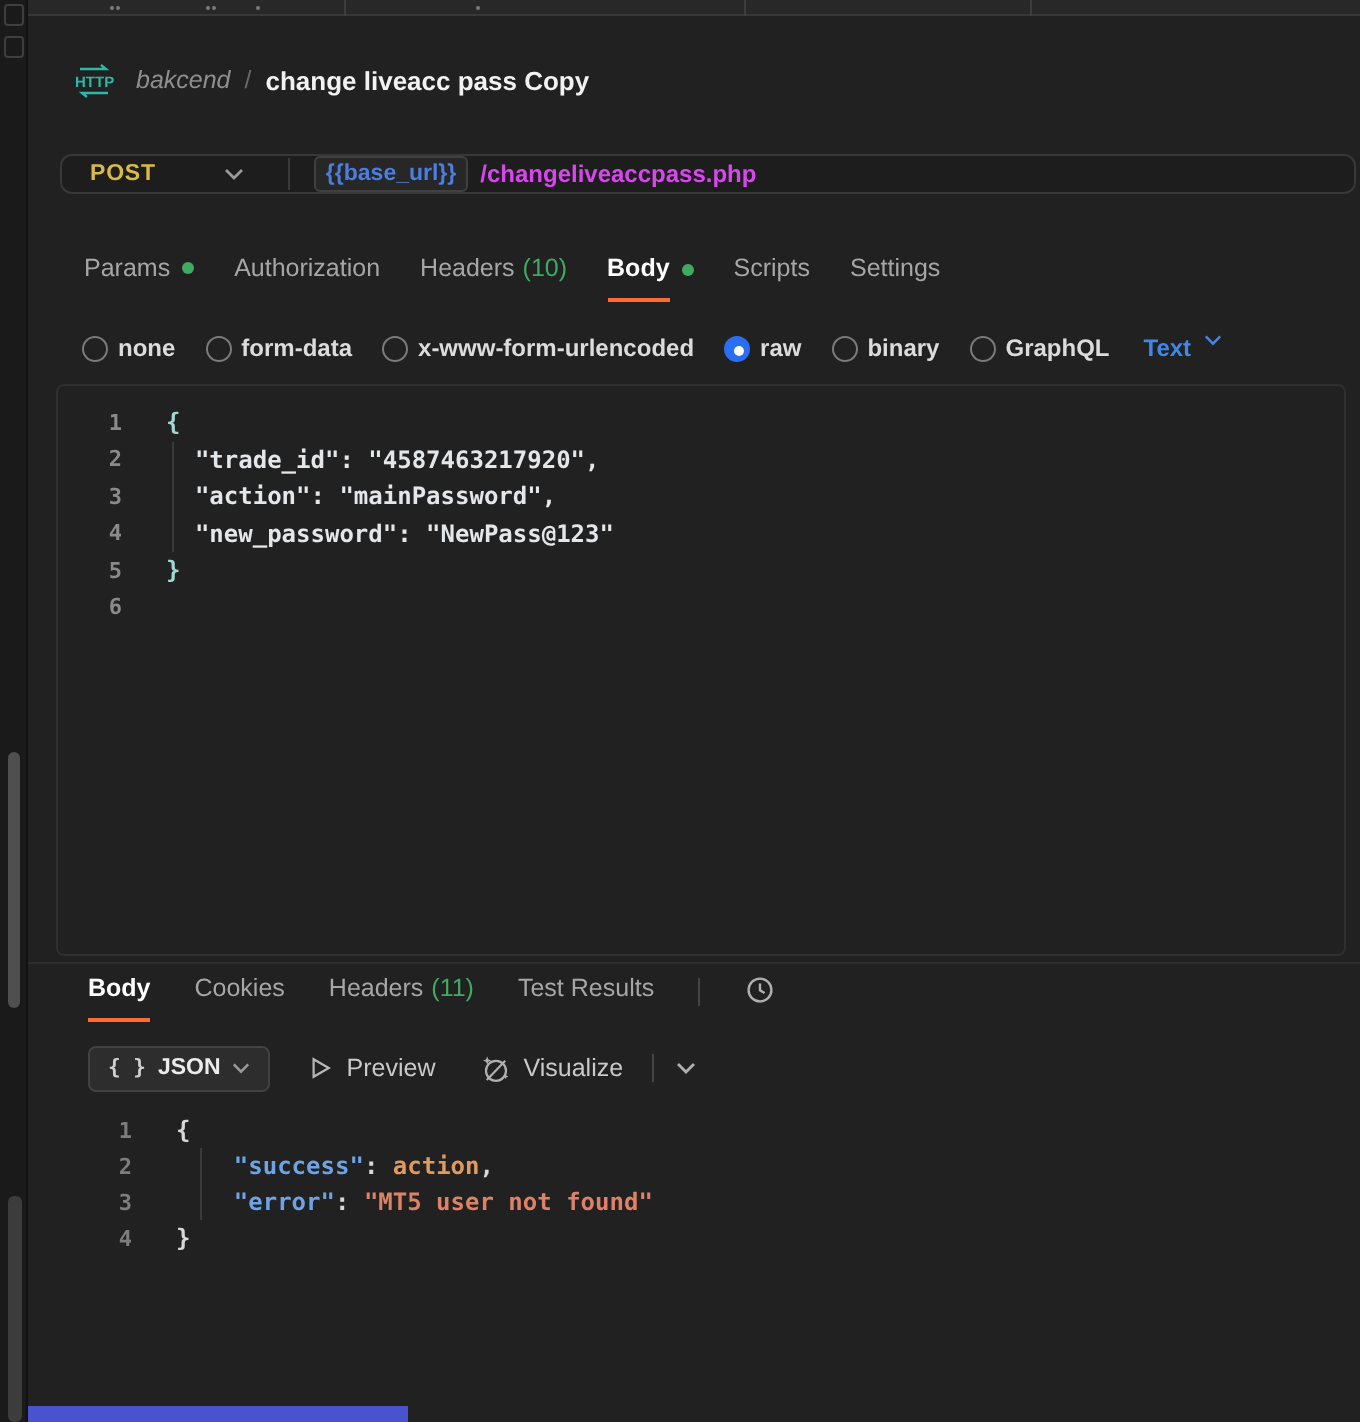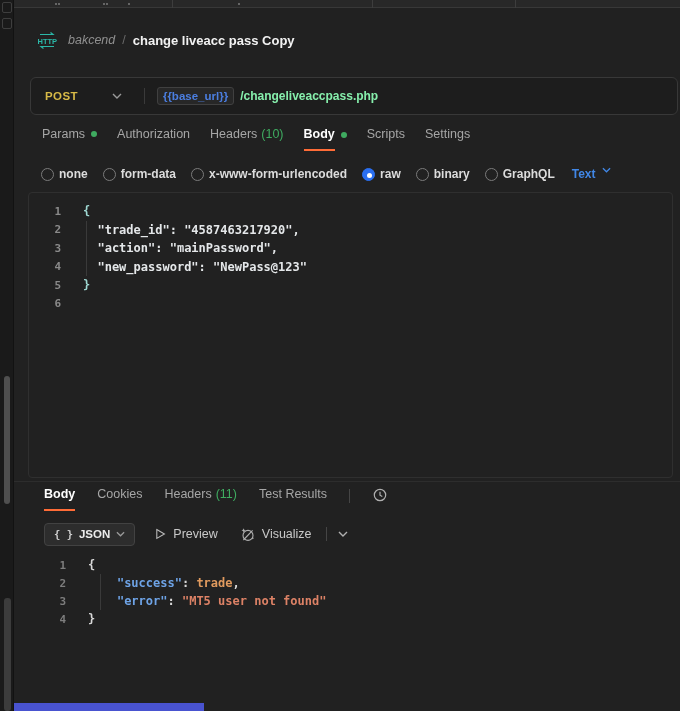--- a/index.html
+++ b/index.html
@@ -19,26 +19,26 @@
   .strip-div { position:absolute; top:0; width:1px; height:8px; background:#3d3d3d; }
   .strip-dot { position:absolute; top:3px; width:2px; height:2px; background:#7a7a7a; border-radius:50%; }
 
   
   #breadcrumb { position:absolute; left:14px; top:28px; right:0; height:24px; display:flex; align-items:center; padding-left:22px; }
   #breadcrumb .crumb-col { color:#8f8f8f; font-size:12.5px; margin-left:10px;font-style:italic; }
   #breadcrumb .crumb-sep { color:#6a6a6a; font-size:12.5px; margin-left:7px; }
   #breadcrumb .crumb-title { color:#f2f2f2; font-size:13px; font-weight:700; margin-left:7px; }
 
   
-  #urlbar { position:absolute; left:30px; top:77px; width:648px; height:38px; background:#1d1d1d; border:1px solid #383838; border-radius:6px; display:flex; align-items:center; }
+  #urlbar { position:absolute; left:30px; top:77px; width:648px; height:20px; background:#1d1d1d; border:1px solid #383838; border-radius:6px; display:flex; align-items:center; }
   .method { margin-left:14px; font-size:11.5px; font-weight:700; letter-spacing:.4px; color:#d8ba47; }
   .method-chevron { margin-left:34px; display:flex; }
   .urlbar-div { margin-left:22px; width:1px; height:16px; background:#3a3a3a; }
   .url-var-chip { margin-left:12px; padding:2px 5px; background:#272727; border:1px solid #404040; border-radius:3px; color:#4b7ee0; font-size:11.5px; font-weight:600; }
-  .url-path { margin-left:6px; color:#86efac; font-size:12px; font-weight:600; }
+  .url-path { margin-left:6px; color:#d946ef; font-size:12px; font-weight:600; }
 
   
   #reqtabs { position:absolute; left:14px; top:127px; right:0; height:27px; display:flex; align-items:flex-start; padding-left:28px; gap:20px; }
   .tab { font-size:12.5px; color:#a6a6a6; display:flex; align-items:center; cursor:default; }
   .tab .lbl { padding-bottom:8px; }
   .tab.active .lbl { color:#ffffff; font-weight:600; border-bottom:2px solid #ff6c37; }
   .tab .count { color:#3fab60; margin-left:4px; padding-bottom:8px; }
   .gdot { width:6px; height:6px; border-radius:50%; background:#3fab60; margin-left:6px; margin-bottom:8px; }
 
   
@@ -297,21 +297,21 @@
   </div>
 
   <div id="respviewer" class="code-res">
     <div id="res-guide"></div>
   <div class="code-line">
         <span class="ln">1</span>
         <span class="lc"><span class="tok-b">{</span></span>
       </div>
       <div class="code-line">
         <span class="ln">2</span>
-        <span class="lc"><span class="tok-p">    </span><span class="tok-k">"success"</span><span class="tok-w">: </span><span class="tok-o">trade</span><span class="tok-w">,</span></span>
+        <span class="lc"><span class="tok-p">    </span><span class="tok-k">"success"</span><span class="tok-w">: </span><span class="tok-o">action</span><span class="tok-w">,</span></span>
       </div>
       <div class="code-line">
         <span class="ln">3</span>
         <span class="lc"><span class="tok-p">    </span><span class="tok-k">"error"</span><span class="tok-w">: </span><span class="tok-s">"MT5 user not found"</span></span>
       </div>
       <div class="code-line">
         <span class="ln">4</span>
         <span class="lc"><span class="tok-b">}</span></span>
       </div>
     </div>

